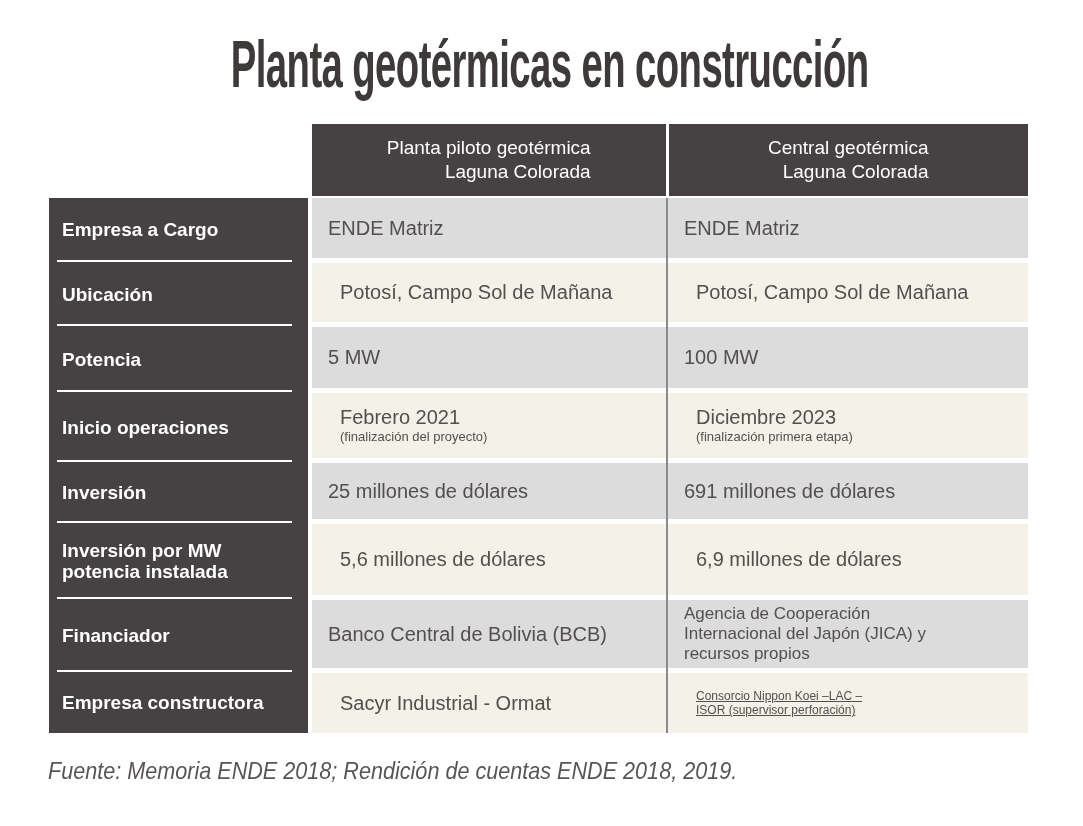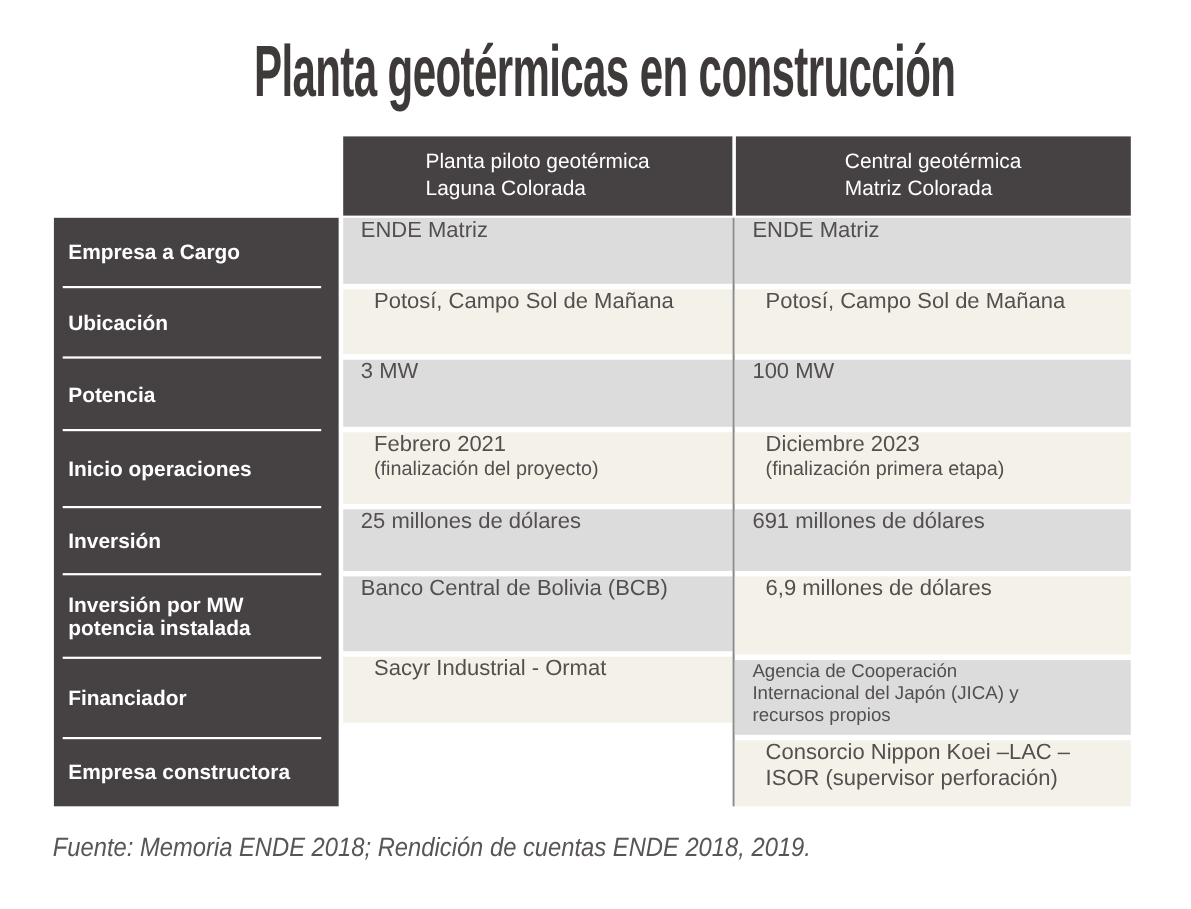--- a/index.html
+++ b/index.html
@@ -31,21 +31,21 @@
   }
   
   .table { margin: 22px 0 0 49px; width: 979px; }
   .header-row { display: flex; margin-left: 263px; height: 72px; }
   .header-cell {
     background: var(--dark, #464142);
     color: #ffffff;
     font-size: 19px;
     line-height: 1.25;
     display: flex; align-items: center; justify-content: center;
-    text-align: left;
+    text-align: right;
     white-space: pre-line;
     width: 354px;
   }
   .header-gap { width: 3px; background: #ffffff; }
   .header-cell.c2 { width: 360px; }
 
   .body { display: flex; margin-top: 2px; }
   .label-col { width: 259px; background: var(--dark, #464142); display: flex; flex-direction: column; }
   .gap-col { width: 4px; background: #ffffff; }
   .data-col { width: 354px; display: flex; flex-direction: column; background: #ffffff; }
@@ -70,31 +70,31 @@
   .label-cell:not(:last-child)::after {
     content: "";
     position: absolute;
     left: 8px; right: 16px; bottom: 1px;
     height: 2px;
     background: #ffffff;
   }
   .data-cell {
     height: calc(var(--h) - 5px);
     margin-bottom: 5px;
-    display: flex; flex-direction: column; 
+    display: flex; flex-direction: column; justify-content: center;
     padding-left: 16px; padding-right: 8px;
     color: var(--cell-text, #534f4e);
   }
   .data-col .data-cell:last-child { height: var(--h); margin-bottom: 0; }
   .bg-gray { background: var(--cell-gray, #dcdcdc); }
   .bg-cream { background: var(--cell-cream, #f4f1e9); padding-left: 28px; }
   .cell-value { font-size: 20px; line-height: 1.15; white-space: pre-line; }
-  .cell-note { font-size: 18px; line-height: 1.1; margin-top: 1px; }
+  .cell-note { font-size: 13px; line-height: 1.1; margin-top: 1px; }
   .small-17 .cell-value { font-size: 17px; line-height: 1.18; }
-  .small-18 .cell-value { font-size: 20px; line-height: 1.18; }
+  .small-18 .cell-value { font-size: 12px; line-height: 1.18; text-decoration: underline; }
 
   .source {
     margin: 24px 0 0 48px;
     font-size: 24px;
     font-style: italic;
     color: var(--source-color, #595554);
     white-space: nowrap;
   }
   .source-inner { display: inline-block; transform: scaleX(0.9); transform-origin: left center; }
 </style>
@@ -105,21 +105,21 @@
 
   <h1 class="title"><span class="title-inner">Planta geotérmicas en construcción</span></h1>
 
   <div class="table">
 
     <div class="header-row">
       <div class="header-cell">Planta piloto geotérmica
 Laguna Colorada</div>
       <div class="header-gap"></div>
       <div class="header-cell c2">Central geotérmica
-Matriz Colorada</div>
+Laguna Colorada</div>
     </div>
 
     <div class="body">
 
       <div class="label-col">
         <div class="label-cell r1">Empresa a Cargo</div>
         <div class="label-cell r2">Ubicación</div>
         <div class="label-cell r3">Potencia</div>
         <div class="label-cell r4">Inicio operaciones</div>
         <div class="label-cell r5">Inversión</div>
@@ -132,28 +132,31 @@
       <div class="gap-col"></div>
 
       <div class="data-col">
         <div class="data-cell r1 bg-gray">
           <div class="cell-value">ENDE Matriz</div>
         </div>
         <div class="data-cell r2 bg-cream">
           <div class="cell-value">Potosí, Campo Sol de Mañana</div>
         </div>
         <div class="data-cell r3 bg-gray">
-          <div class="cell-value">3 MW</div>
+          <div class="cell-value">5 MW</div>
         </div>
         <div class="data-cell r4 bg-cream">
           <div class="cell-value">Febrero 2021</div>
           <div class="cell-note">(finalización del proyecto)</div>
         </div>
         <div class="data-cell r5 bg-gray">
           <div class="cell-value">25 millones de dólares</div>
+        </div>
+        <div class="data-cell r6 bg-cream">
+          <div class="cell-value">5,6 millones de dólares</div>
         </div>
         <div class="data-cell r7 bg-gray">
           <div class="cell-value">Banco Central de Bolivia (BCB)</div>
         </div>
         <div class="data-cell r8 bg-cream">
           <div class="cell-value">Sacyr Industrial - Ormat</div>
         </div>
       </div>
 
       <div class="divider-col"></div>

